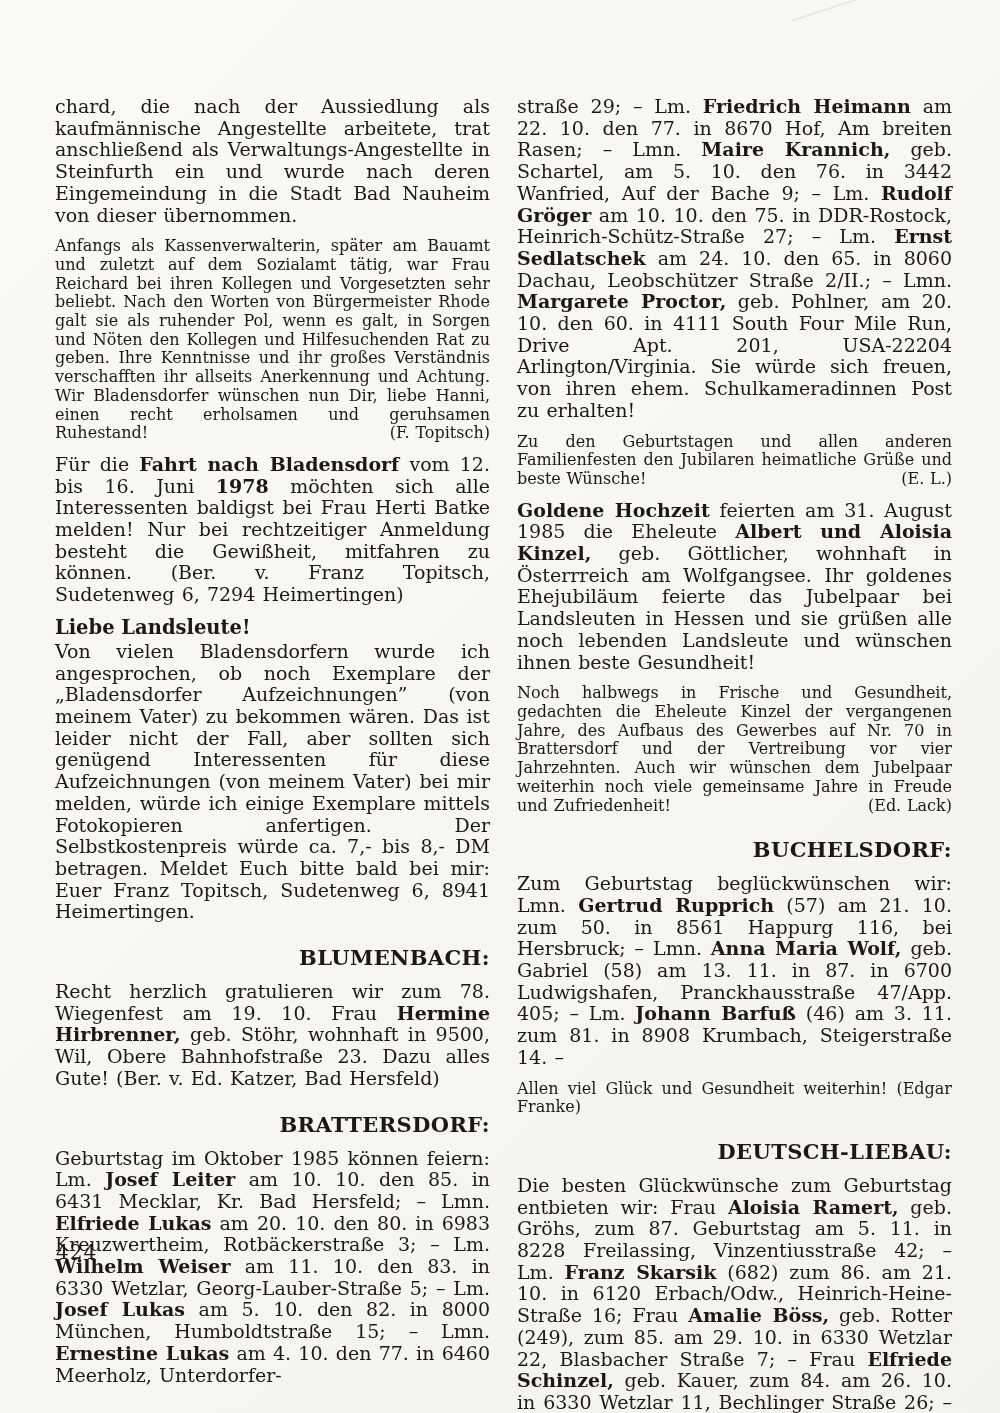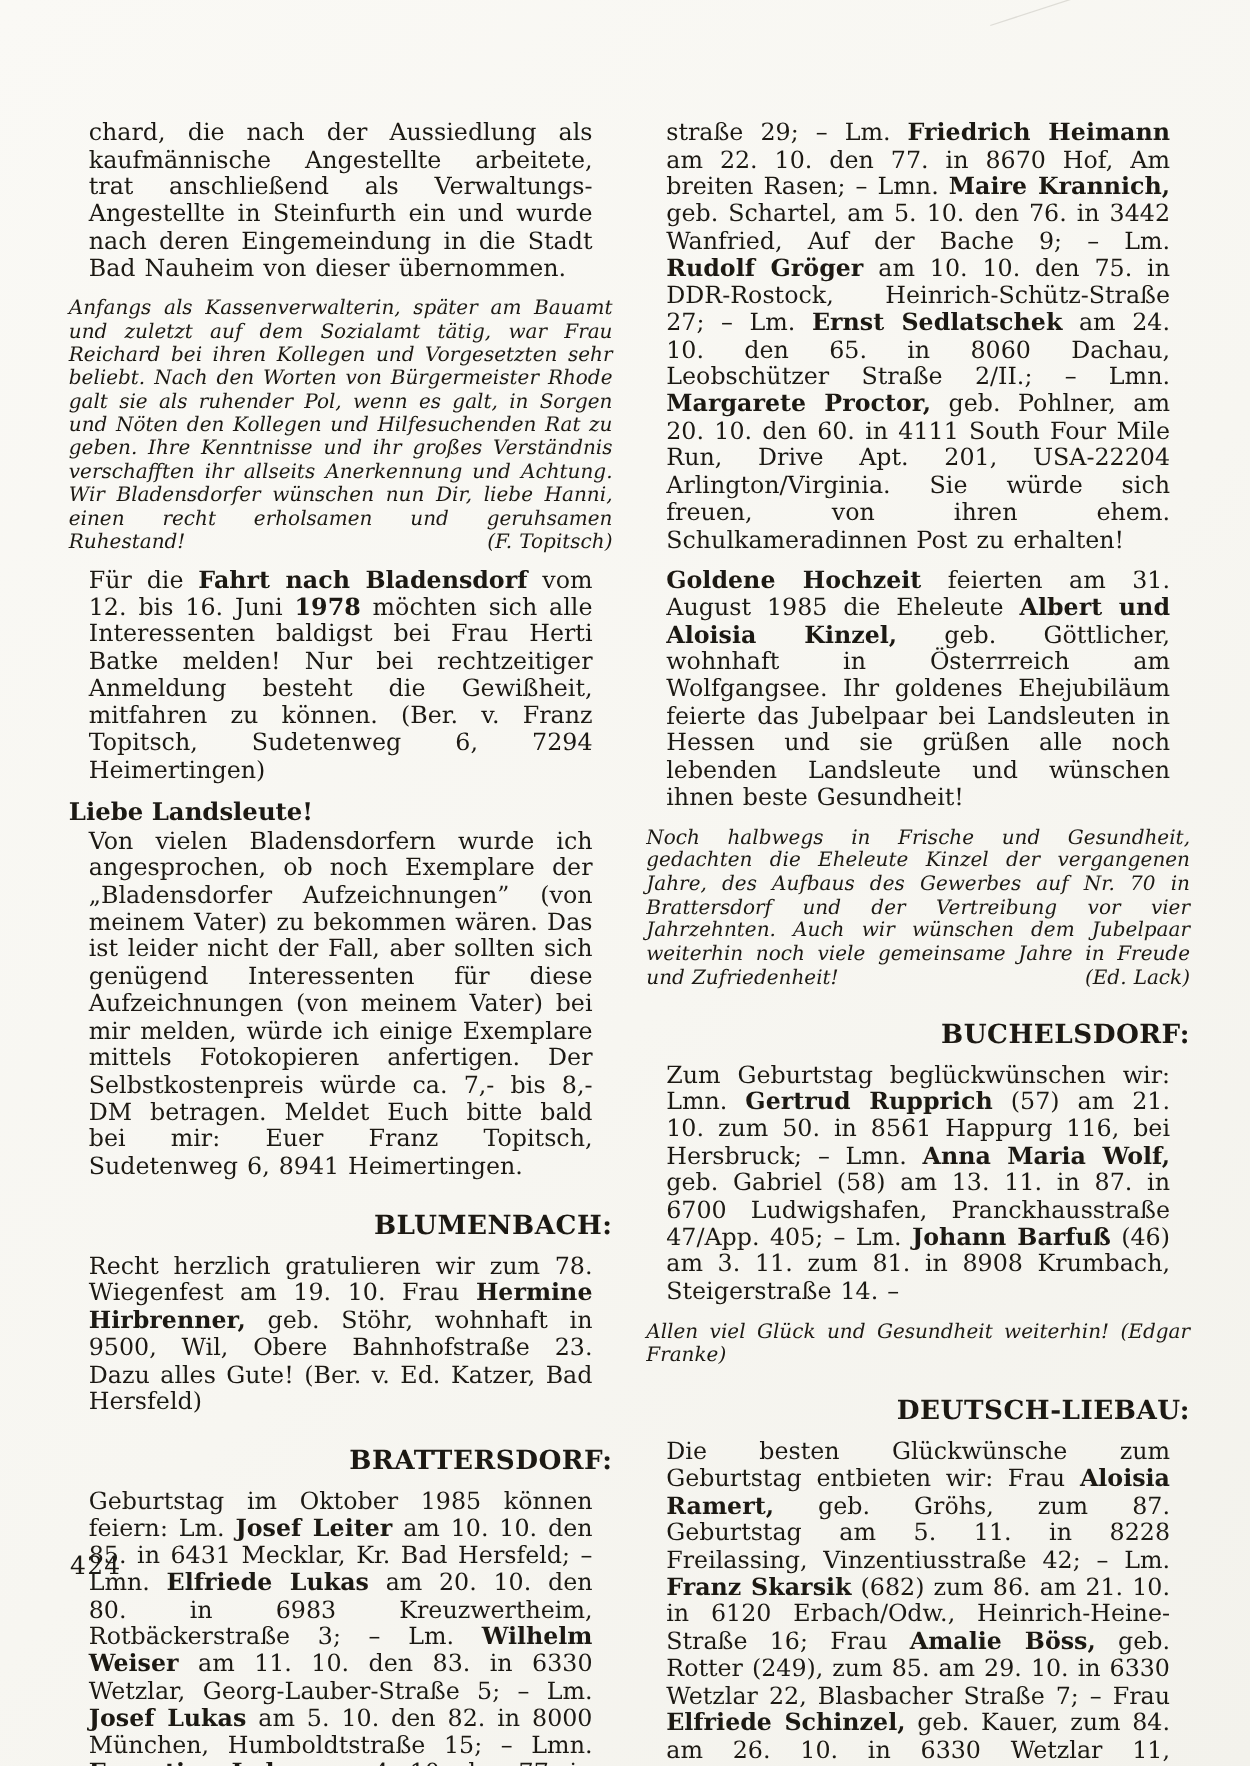--- a/index.html
+++ b/index.html
@@ -17,28 +17,27 @@
   .scratch{
     position:absolute;right:120px;top:6px;width:90px;height:1px;
     background:#c9c7c0;transform:rotate(-18deg);opacity:.55;
   }
   .columns{
     position:absolute;left:55px;top:96px;width:897px;
     display:flex;gap:27px;
   }
   .col{width:435px;text-align:justify;hyphens:manual;}
   .block-body{
-    font-size:19px;line-height:21.7px;margin:0 16px 11px;
+    font-size:19px;line-height:21.7px;margin:0 0 11px;
     word-spacing:.06em;
   }
   .block-body::after,.block-small::after{content:"";display:block;clear:both;}
   .block-small{
     font-size:16px;line-height:18.7px;margin:2px 0 11px;
     word-spacing:.04em;
-    font-style:italic;
   }
   .block-heading{
     font-size:21px;line-height:24px;font-weight:bold;
     margin:23px 0 11px;letter-spacing:.4px;text-align:right;clear:both;
   }
   .block-subheading{
     font-size:19.5px;line-height:22px;font-weight:bold;
     margin:0 0 2px;text-align:left;clear:both;
   }
   .b{font-weight:bold;}
@@ -60,20 +59,21 @@
         <p class="block-body"><span>Für die </span><span class="b">Fahrt nach Bladensdorf</span><span> vom 12. bis 16. Juni </span><span class="b">1978</span><span> möchten sich alle Interessenten baldigst bei Frau Herti Batke melden! Nur bei rechtzeitiger Anmeldung besteht die Gewißheit, mitfahren zu können. (Ber. v. Franz Topitsch, Sudetenweg 6, 7294 Heimertingen)</span></p>
         <h3 class="block-subheading"><span class="b">Liebe Landsleute!</span></h3>
         <p class="block-body"><span>Von vielen Bladensdorfern wurde ich angesprochen, ob noch Exemplare der „Bladensdorfer Aufzeichnungen” (von meinem Vater) zu bekommen wären. Das ist leider nicht der Fall, aber sollten sich genügend Interessenten für diese Aufzeichnungen (von meinem Vater) bei mir melden, würde ich einige Exemplare mittels Fotokopieren anfertigen. Der Selbstkostenpreis würde ca. 7,- bis 8,- DM betragen. Meldet Euch bitte bald bei mir: Euer Franz Topitsch, Sudetenweg 6, 8941 Heimertingen.</span></p>
         <h3 class="block-heading"><span class="b">BLUMENBACH:</span></h3>
         <p class="block-body"><span>Recht herzlich gratulieren wir zum 78. Wiegenfest am 19. 10. Frau </span><span class="b">Hermine Hirbrenner,</span><span> geb. Stöhr, wohnhaft in 9500, Wil, Obere Bahnhofstraße 23. Dazu alles Gute! (Ber. v. Ed. Katzer, Bad Hersfeld)</span></p>
         <h3 class="block-heading"><span class="b">BRATTERSDORF:</span></h3>
         <p class="block-body"><span>Geburtstag im Oktober 1985 können feiern: Lm. </span><span class="b">Josef Leiter</span><span> am 10. 10. den 85. in 6431 Mecklar, Kr. Bad Hersfeld; – Lmn. </span><span class="b">Elfriede Lukas</span><span> am 20. 10. den 80. in 6983 Kreuzwertheim, Rotbäckerstraße 3; – Lm. </span><span class="b">Wilhelm Weiser</span><span> am 11. 10. den 83. in 6330 Wetzlar, Georg-Lauber-Straße 5; – Lm. </span><span class="b">Josef Lukas</span><span> am 5. 10. den 82. in 8000 München, Humboldtstraße 15; – Lmn. </span><span class="b">Ernestine Lukas</span><span> am 4. 10. den 77. in 6460 Meerholz, Unterdorfer-</span></p>
       </section>
     <section class="col">
         <p class="block-body"><span>straße 29; – Lm. </span><span class="b">Friedrich Heimann</span><span> am 22. 10. den 77. in 8670 Hof, Am breiten Rasen; – Lmn. </span><span class="b">Maire Krannich,</span><span> geb. Schartel, am 5. 10. den 76. in 3442 Wanfried, Auf der Bache 9; – Lm. </span><span class="b">Rudolf Gröger</span><span> am 10. 10. den 75. in DDR-Rostock, Heinrich-Schütz-Straße 27; – Lm. </span><span class="b">Ernst Sedlatschek</span><span> am 24. 10. den 65. in 8060 Dachau, Leobschützer Straße 2/II.; – Lmn. </span><span class="b">Margarete Proctor,</span><span> geb. Pohlner, am 20. 10. den 60. in 4111 South Four Mile Run, Drive Apt. 201, USA-22204 Arlington/Virginia. Sie würde sich freuen, von ihren ehem. Schulkameradinnen Post zu erhalten!</span></p>
+        <p class="block-small"><span>Zu den Geburtstagen und allen anderen Familienfesten den Jubilaren heimatliche Grüße und beste Wünsche!</span><span class="sig">(E. L.)</span></p>
         <p class="block-body"><span class="b">Goldene Hochzeit</span><span> feierten am 31. August 1985 die Eheleute </span><span class="b">Albert und Aloisia Kinzel,</span><span> geb. Göttlicher, wohnhaft in Österrreich am Wolfgangsee. Ihr goldenes Ehejubiläum feierte das Jubelpaar bei Landsleuten in Hessen und sie grüßen alle noch lebenden Landsleute und wünschen ihnen beste Gesundheit!</span></p>
         <p class="block-small"><span>Noch halbwegs in Frische und Gesundheit, gedachten die Eheleute Kinzel der vergangenen Jahre, des Aufbaus des Gewerbes auf Nr. 70 in Brattersdorf und der Vertreibung vor vier Jahrzehnten. Auch wir wünschen dem Jubelpaar weiterhin noch viele gemeinsame Jahre in Freude und Zufriedenheit!</span><span class="sig">(Ed. Lack)</span></p>
         <h3 class="block-heading"><span class="b">BUCHELSDORF:</span></h3>
         <p class="block-body"><span>Zum Geburtstag beglückwünschen wir: Lmn. </span><span class="b">Gertrud Rupprich</span><span> (57) am 21. 10. zum 50. in 8561 Happurg 116, bei Hersbruck; – Lmn. </span><span class="b">Anna Maria Wolf,</span><span> geb. Gabriel (58) am 13. 11. in 87. in 6700 Ludwigshafen, Pranckhausstraße 47/App. 405; – Lm. </span><span class="b">Johann Barfuß</span><span> (46) am 3. 11. zum 81. in 8908 Krumbach, Steigerstraße 14. –</span></p>
         <p class="block-small"><span>Allen viel Glück und Gesundheit weiterhin! (Edgar Franke)</span></p>
         <h3 class="block-heading"><span class="b">DEUTSCH-LIEBAU:</span></h3>
         <p class="block-body"><span>Die besten Glückwünsche zum Geburtstag entbieten wir: Frau </span><span class="b">Aloisia Ramert,</span><span> geb. Gröhs, zum 87. Geburtstag am 5. 11. in 8228 Freilassing, Vinzentiusstraße 42; – Lm. </span><span class="b">Franz Skarsik</span><span> (682) zum 86. am 21. 10. in 6120 Erbach/Odw., Heinrich-Heine-Straße 16; Frau </span><span class="b">Amalie Böss,</span><span> geb. Rotter (249), zum 85. am 29. 10. in 6330 Wetzlar 22, Blasbacher Straße 7; – Frau </span><span class="b">Elfriede Schinzel,</span><span> geb. Kauer, zum 84. am 26. 10. in 6330 Wetzlar 11, Bechlinger Straße 26; – Frau </span><span class="b">Marie Kessler,</span><span> geb. Schnaubelt, zum 83. am 20. 10. in 8210 Prien am Chiemsee, Osternacher Straße 55; – Lm. </span></p>
       </section>
   </div>
   <div class="page-number">424</div>

